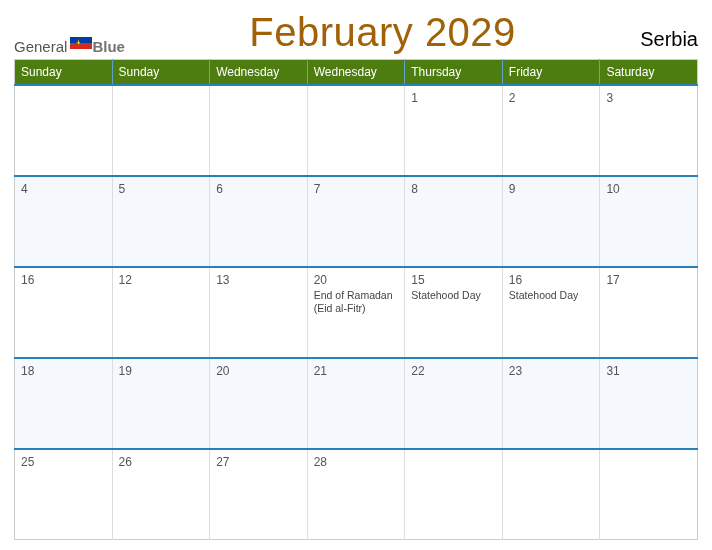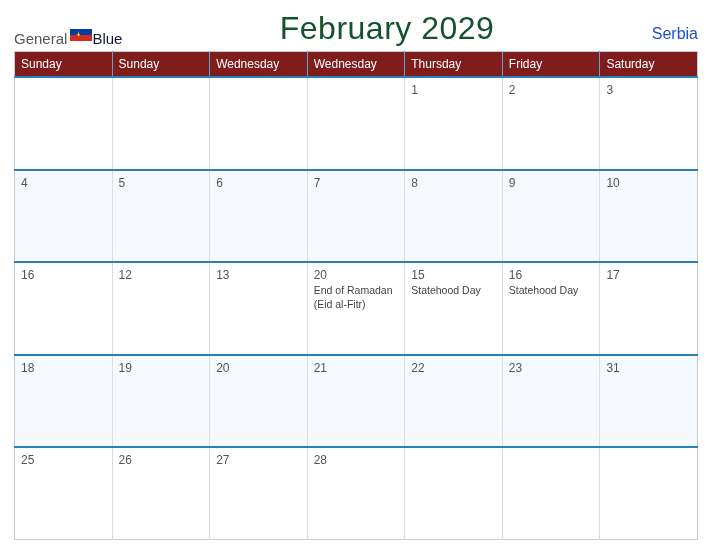--- a/index.html
+++ b/index.html
@@ -28,49 +28,49 @@
       align-items: center;
       gap: 0;
     }
     .logo-text-general {
       font-size: 15px;
       color: #555;
       font-weight: normal;
     }
     .logo-text-blue {
       font-size: 15px;
-      color: #0f172a;
-      font-weight: normal;
+      color: #737373;
+      font-weight: bold;
     }
     .logo-flag {
       width: 22px;
       height: 18px;
       margin-left: 3px;
     }
     .month-title {
-      font-size: 32px;
+      font-size: 40px;
       font-weight: normal;
-      color: #14532d;
+      color: #a16207;
       letter-spacing: 0.5px;
     }
     .country {
-      font-size: 16px;
-      color: #1d4ed8;
+      font-size: 20px;
+      color: #000000;
       align-self: flex-end;
       padding-bottom: 4px;
     }
     .calendar {
       flex: 1;
       border: 1px solid #ccc;
       border-collapse: collapse;
       width: 100%;
       table-layout: fixed;
     }
     .calendar thead tr {
-      background-color: #7f1d1d;
+      background-color: #4d7c0f;
     }
     .calendar thead th {
       color: #fff;
       font-size: 12px;
       font-weight: normal;
       padding: 5px 6px;
       text-align: left;
       border-right: 1px solid #5ba3d0;
     }
     .calendar thead th:last-child {

